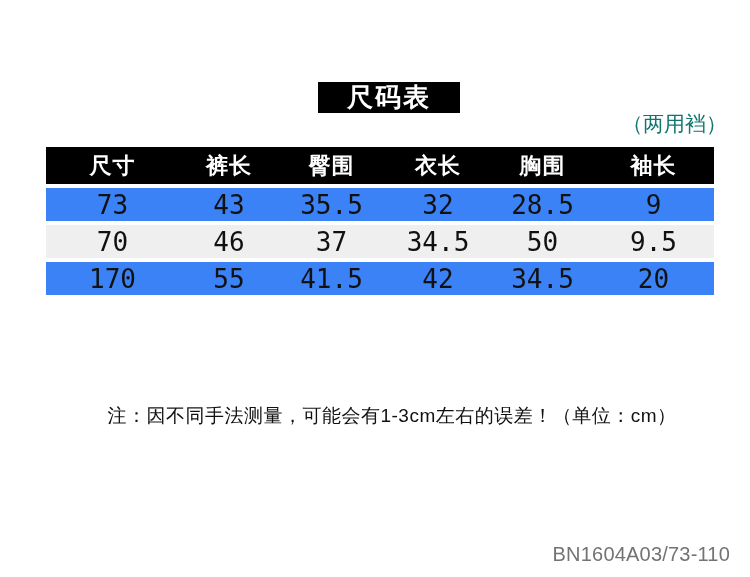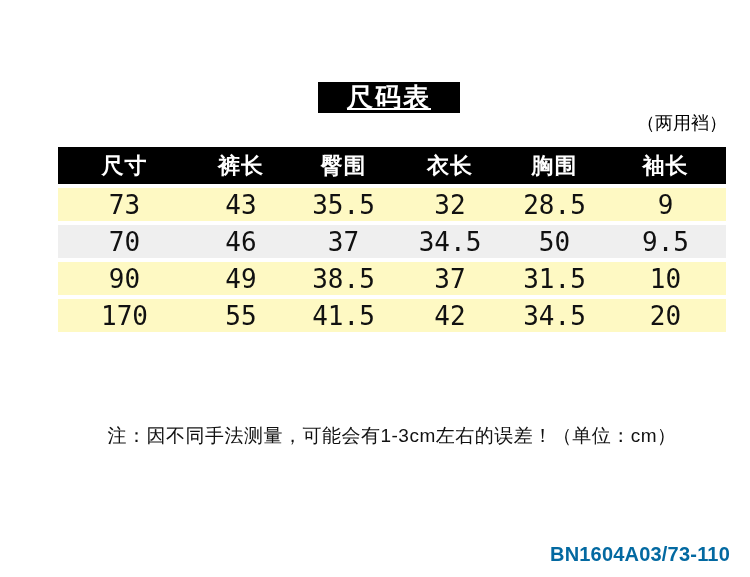--- a/index.html
+++ b/index.html
@@ -25,36 +25,35 @@
     top: 82px;
     width: 142px;
     height: 31px;
     background: var(--bar-bg, #000000);
     color: var(--bar-text, #ffffff);
     font-size: 26px;
     font-weight: bold;
     line-height: 31px;
     text-align: center;
     letter-spacing: 2px;
-    text-decoration: underline;
   }
   
   .subtitle {
     position: absolute;
     top: 110px;
     right: 23px;
-    font-size: 18px;
+    font-size: 21px;
     line-height: 27px;
-    color: #000000;
+    color: #0f766e;
     text-align: right;
   }
   
   .size-table-wrap {
     position: absolute;
-    left: 58px;
+    left: 46px;
     top: 147px;
     width: 668px;
   }
   table.size-table {
     width: 668px;
     border-collapse: collapse;
     table-layout: fixed;
   }
   table.size-table thead th {
     background: var(--bar-bg, #000000);
@@ -64,50 +63,50 @@
     font-weight: bold;
     text-align: center;
     vertical-align: middle;
     padding: 0;
     letter-spacing: 1px;
   }
   table.size-table tbody td {
     height: 33px; 
     border-top: 4px solid #ffffff;
     border-bottom: 4px solid #ffffff;
-    background: #fef9c3;
+    background: #3b82f6;
     text-align: center;
     vertical-align: middle;
     padding: 0;
     font-family: "DejaVu Sans Mono", monospace;
     font-size: 26px;
     color: #111111;
   }
   table.size-table tbody tr.stripe td {
     background: var(--stripe, #efefef);
   }
   
   .note {
     position: absolute;
     left: 58px;
-    top: 423px;
+    top: 403px;
     width: 668px;
     text-align: center;
     font-size: 19px;
     color: #111111;
     letter-spacing: 0.5px;
   }
   
   .footer-code {
     position: absolute;
     right: 20px;
     top: 543px;
     font-size: 20px;
-    font-weight: bold;
-    color: #0369a1;
+    font-weight: normal;
+    color: #737373;
     letter-spacing: 0.2px;
   }
 </style>
 </head>
 <body>
 
 <div id="stage">
 
   <div class="title-box">尺码表</div>
 
@@ -144,28 +143,20 @@
           </tr>
           <tr class="stripe">
             <td>70</td>
             <td>46</td>
             <td>37</td>
             <td>34.5</td>
             <td>50</td>
             <td>9.5</td>
           </tr>
           <tr>
-            <td>90</td>
-            <td>49</td>
-            <td>38.5</td>
-            <td>37</td>
-            <td>31.5</td>
-            <td>10</td>
-          </tr>
-          <tr>
             <td>170</td>
             <td>55</td>
             <td>41.5</td>
             <td>42</td>
             <td>34.5</td>
             <td>20</td>
           </tr>
         </tbody>
     </table>
   </div>

